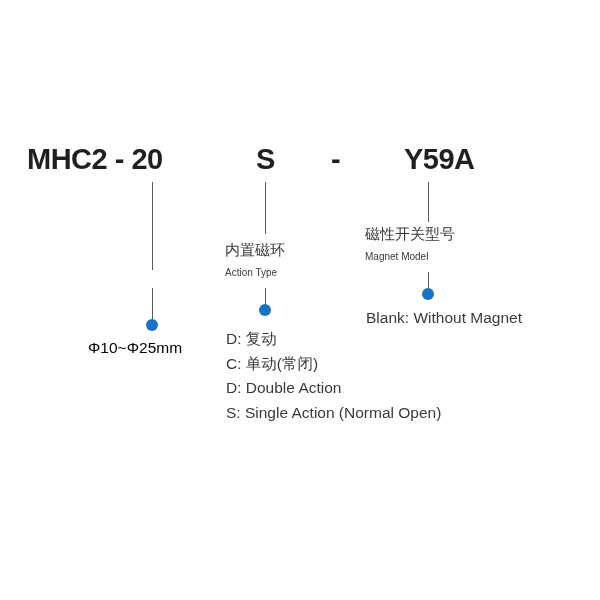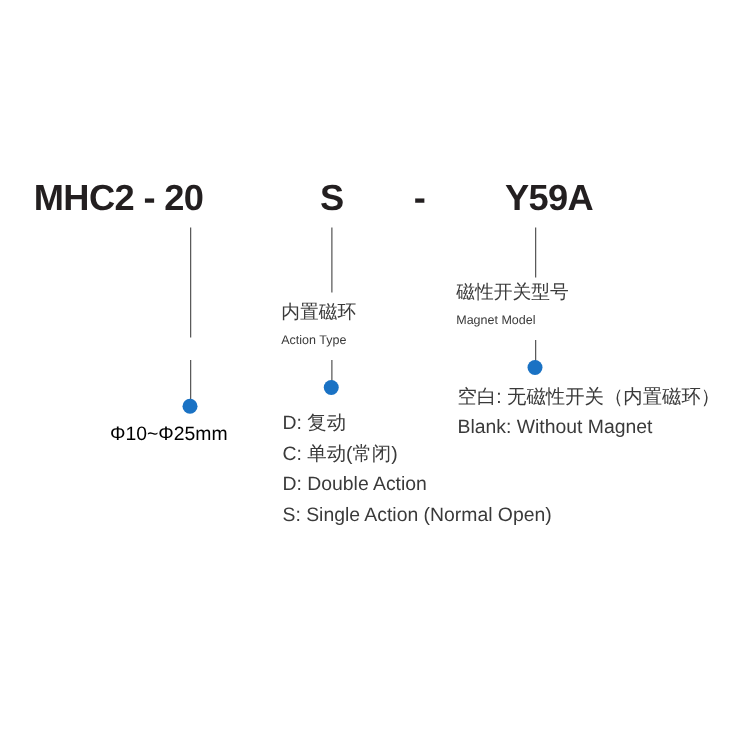--- a/index.html
+++ b/index.html
@@ -141,17 +141,16 @@
   <div class="leader" id="lead-mag-top"></div>
   <div class="leader" id="lead-mag-bot"></div>
   <div class="leader-dot" id="dot-mag"></div>
 
   <div class="label-block" id="label-mag">
     <div class="cn">磁性开关型号</div>
     <div class="en">Magnet Model</div>
   </div>
 
   <div class="option-list" id="opts-mag">
-    <span class="opt">空白: 无磁性开关（内置磁环）</span>
     <span class="opt">Blank: Without Magnet</span>
   </div>
 
 </div>
 
 </body></html>

